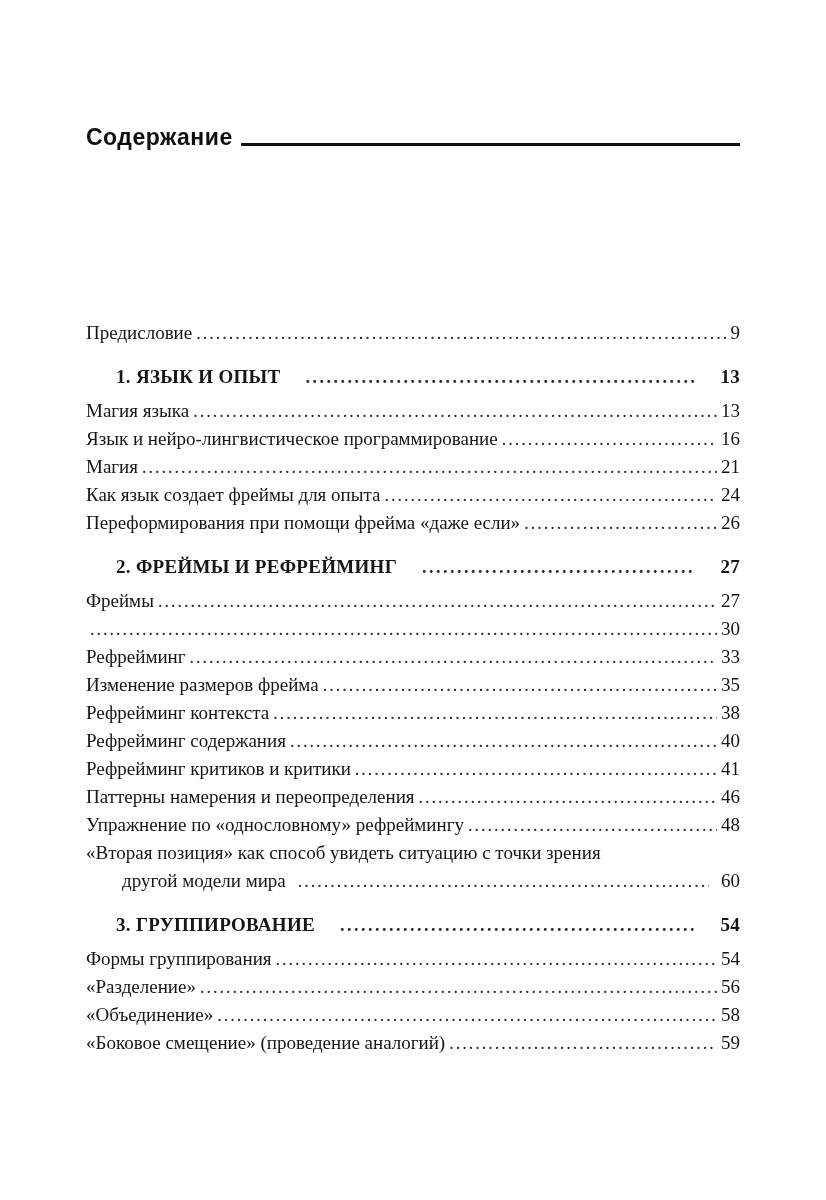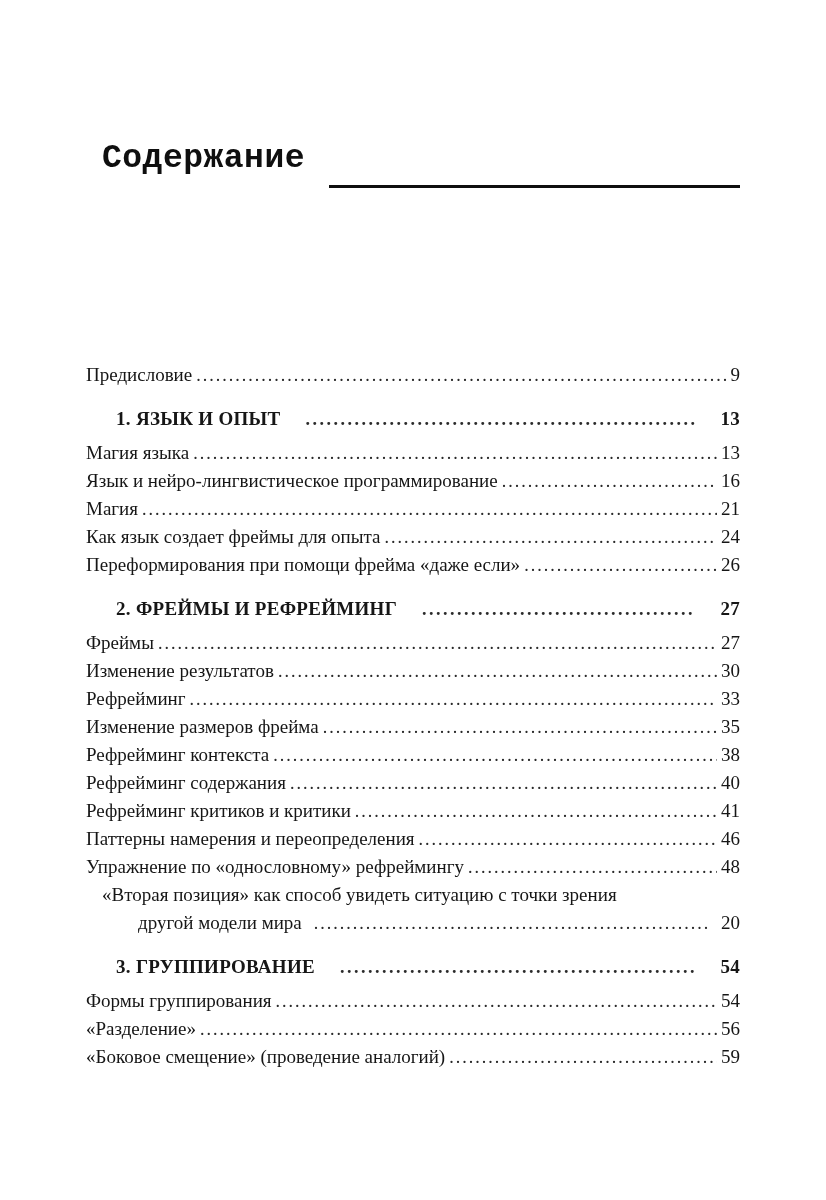--- a/index.html
+++ b/index.html
@@ -3,43 +3,43 @@
 <meta charset="utf-8">
 <style>
   html,body{margin:0;padding:0;background:#ffffff;}
   .page{
     width:826px;height:1200px;background:#ffffff;box-sizing:border-box;
     padding:126px 86px 0 86px;overflow:hidden;
     font-family:"Liberation Serif",serif;color:#161616;position:relative;
   }
   .heading-row{display:flex;align-items:flex-end;}
   .page-title{
-    margin:16px;font-family:Liberation Mono, monospace;font-weight:700;
-    font-size:33px;line-height:1;letter-spacing:.5px;color:#0f0f0f;
+    margin:0;font-family:Liberation Sans, sans-serif;font-weight:700;
+    font-size:23px;line-height:1;letter-spacing:.5px;color:#0f0f0f;
   }
   .heading-rule{flex:1;height:3px;background:#0f0f0f;margin-left:8px;margin-bottom:3px;}
   .toc{margin-top:170px;}
   .row{
     display:flex;align-items:baseline;
     font-size:19px;line-height:28px;color:#161616;
   }
   .row .label{white-space:nowrap;}
   .dots{
     flex:1;overflow:hidden;white-space:nowrap;margin:0 4px;color:#2a2a2a;
   }
   .dots::after{
     content:"..........................................................................................................................................................................................................";
     letter-spacing:2px;font-size:18px;
   }
   .pg{white-space:nowrap;}
   .row.chapter{
     font-weight:700;padding-left:30px;margin:16px 0 6px 0;letter-spacing:.3px;gap:21px;
   }
   .row.chapter .dots::after{letter-spacing:2.5px;}
-  .row.wrap{display:block;margin-left:16px;}
+  .row.wrap{display:block;}
   .row.wrap .line1{white-space:nowrap;}
   .row.wrap .line2{display:flex;align-items:baseline;padding-left:36px;gap:8px;}
 </style>
 </head>
 <body>
 
 <div class="page">
   <div class="heading-row">
     <h1 class="page-title">Содержание</h1>
     <div class="heading-rule"></div>
@@ -84,21 +84,20 @@
         <span class="label">2. ФРЕЙМЫ И РЕФРЕЙМИНГ</span>
         <span class="dots"></span>
         <span class="pg">27</span>
       </div>
       <div class="row">
         <span class="label">Фреймы</span>
         <span class="dots"></span>
         <span class="pg">27</span>
       </div>
       <div class="row">
-        <span class="label">Изменение результатов</span>
         <span class="dots"></span>
         <span class="pg">30</span>
       </div>
       <div class="row">
         <span class="label">Рефрейминг</span>
         <span class="dots"></span>
         <span class="pg">33</span>
       </div>
       <div class="row">
         <span class="label">Изменение размеров фрейма</span>
@@ -128,37 +127,42 @@
       <div class="row">
         <span class="label">Упражнение по «однословному» рефреймингу</span>
         <span class="dots"></span>
         <span class="pg">48</span>
       </div>
       <div class="row wrap">
         <div class="line1">«Вторая позиция» как способ увидеть ситуацию с точки зрения</div>
         <div class="line2">
           <span class="label">другой модели мира</span>
           <span class="dots"></span>
-          <span class="pg">20</span>
+          <span class="pg">60</span>
         </div>
       </div>
       <div class="row chapter">
         <span class="label">3. ГРУППИРОВАНИЕ</span>
         <span class="dots"></span>
         <span class="pg">54</span>
       </div>
       <div class="row">
         <span class="label">Формы группирования</span>
         <span class="dots"></span>
         <span class="pg">54</span>
       </div>
       <div class="row">
         <span class="label">«Разделение»</span>
         <span class="dots"></span>
         <span class="pg">56</span>
       </div>
       <div class="row">
+        <span class="label">«Объединение»</span>
+        <span class="dots"></span>
+        <span class="pg">58</span>
+      </div>
+      <div class="row">
         <span class="label">«Боковое смещение» (проведение аналогий)</span>
         <span class="dots"></span>
         <span class="pg">59</span>
       </div>
     </div>
 </div>
 
 </body></html>

